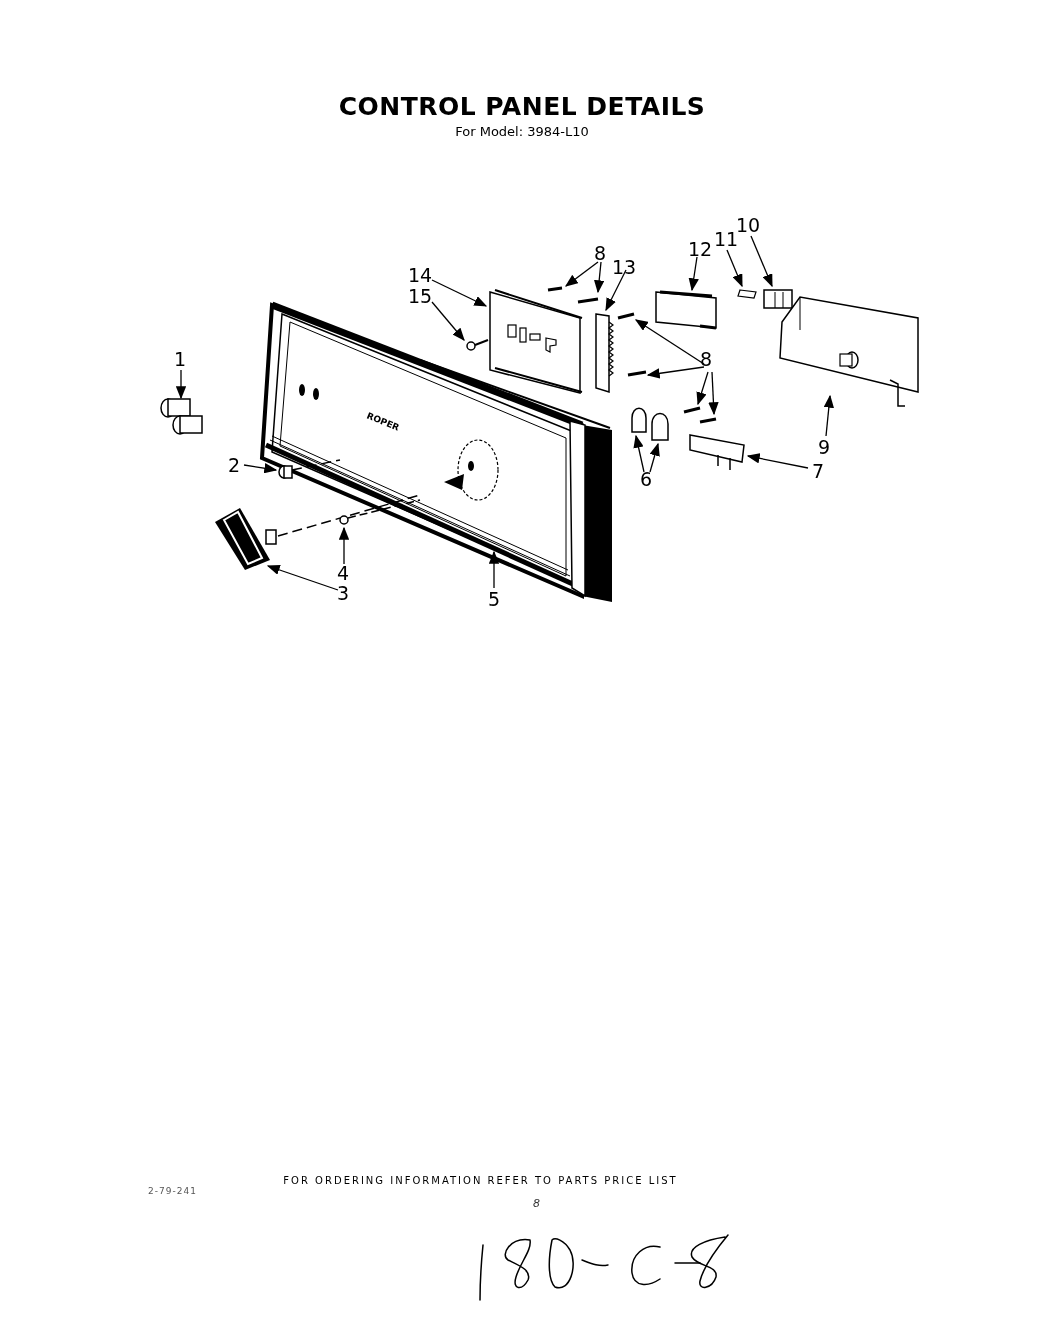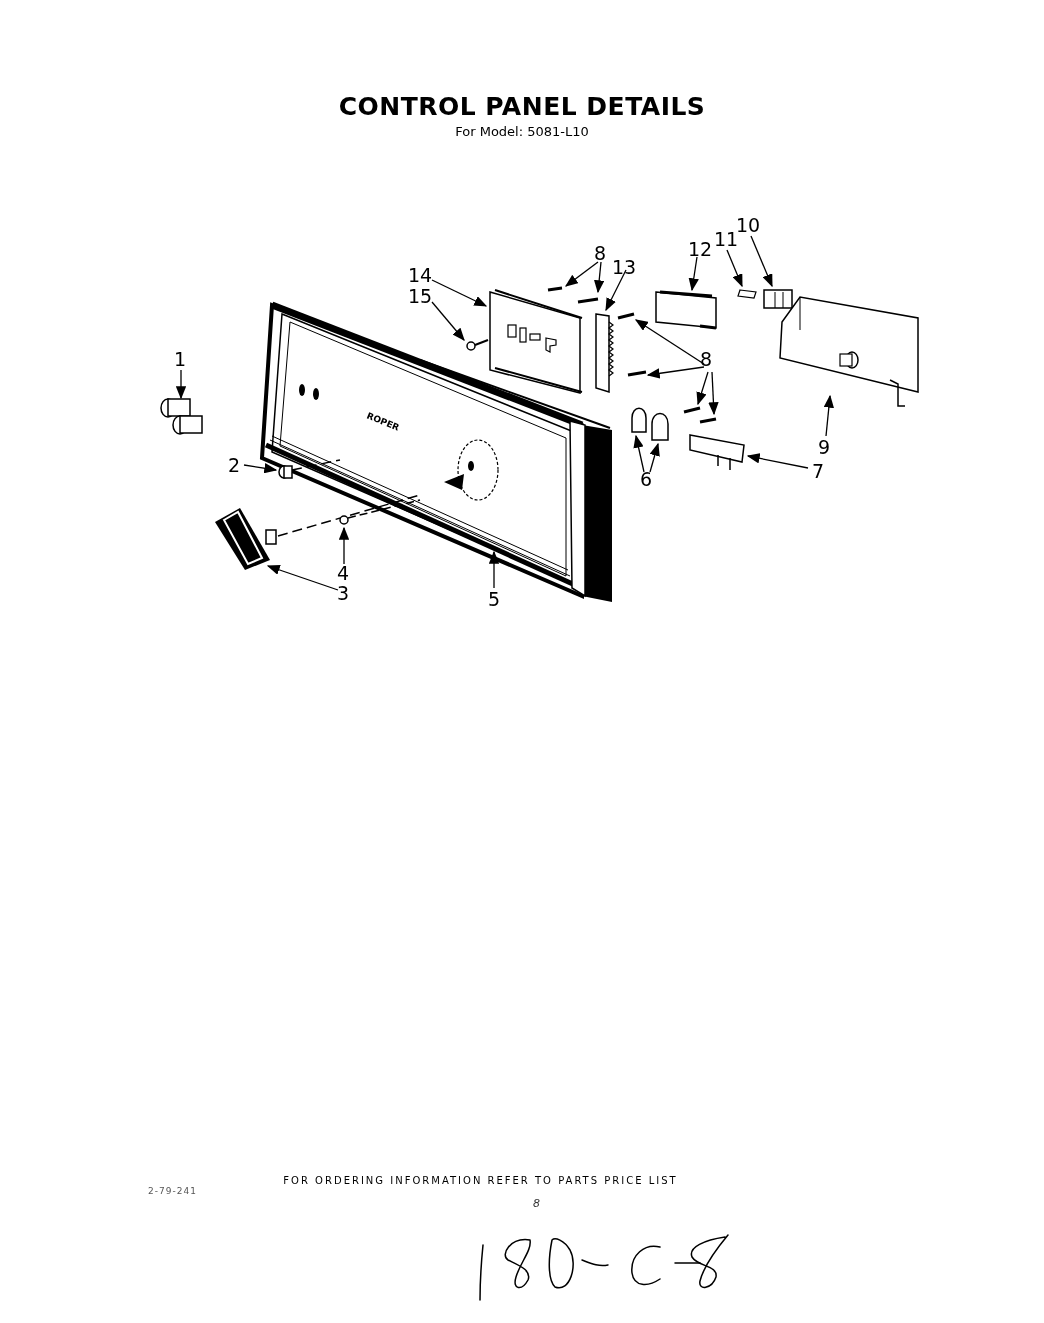--- a/index.html
+++ b/index.html
@@ -10,21 +10,21 @@
   .callout { font-family:"DejaVu Sans", sans-serif; font-size:19px; fill:#000; }
   .footer-note { position:absolute; left:0; width:961px; top:1175px; text-align:center; font-size:10px; letter-spacing:2px; }
   .page-num { position:absolute; left:533px; top:1197px; font-size:11px; font-style:italic; color:#333; }
   .doc-code { position:absolute; left:148px; top:1186px; font-size:9px; color:#555; letter-spacing:1px;text-align:right; }
   .handwriting { position:absolute; left:460px; top:1215px; width:280px; height:100px; }
 </style>
 </head>
 <body>
 
 <div class="title">CONTROL PANEL DETAILS</div>
-<div class="subtitle">For Model: 5081-L10</div>
+<div class="subtitle">For Model: 3984-L10</div>
 
 <svg class="diagram" viewBox="0 0 1044 700" xmlns="http://www.w3.org/2000/svg">
   <defs>
     <marker id="ah" markerWidth="10" markerHeight="8" refX="9" refY="4" orient="auto">
       <path d="M0,0 L10,4 L0,8 Z" fill="#000"></path>
     </marker>
   </defs>
 
   <g>
     <polygon points="272,305 582,425 582,596 262,458" fill="#fff" stroke="#000" stroke-width="4"></polygon>

